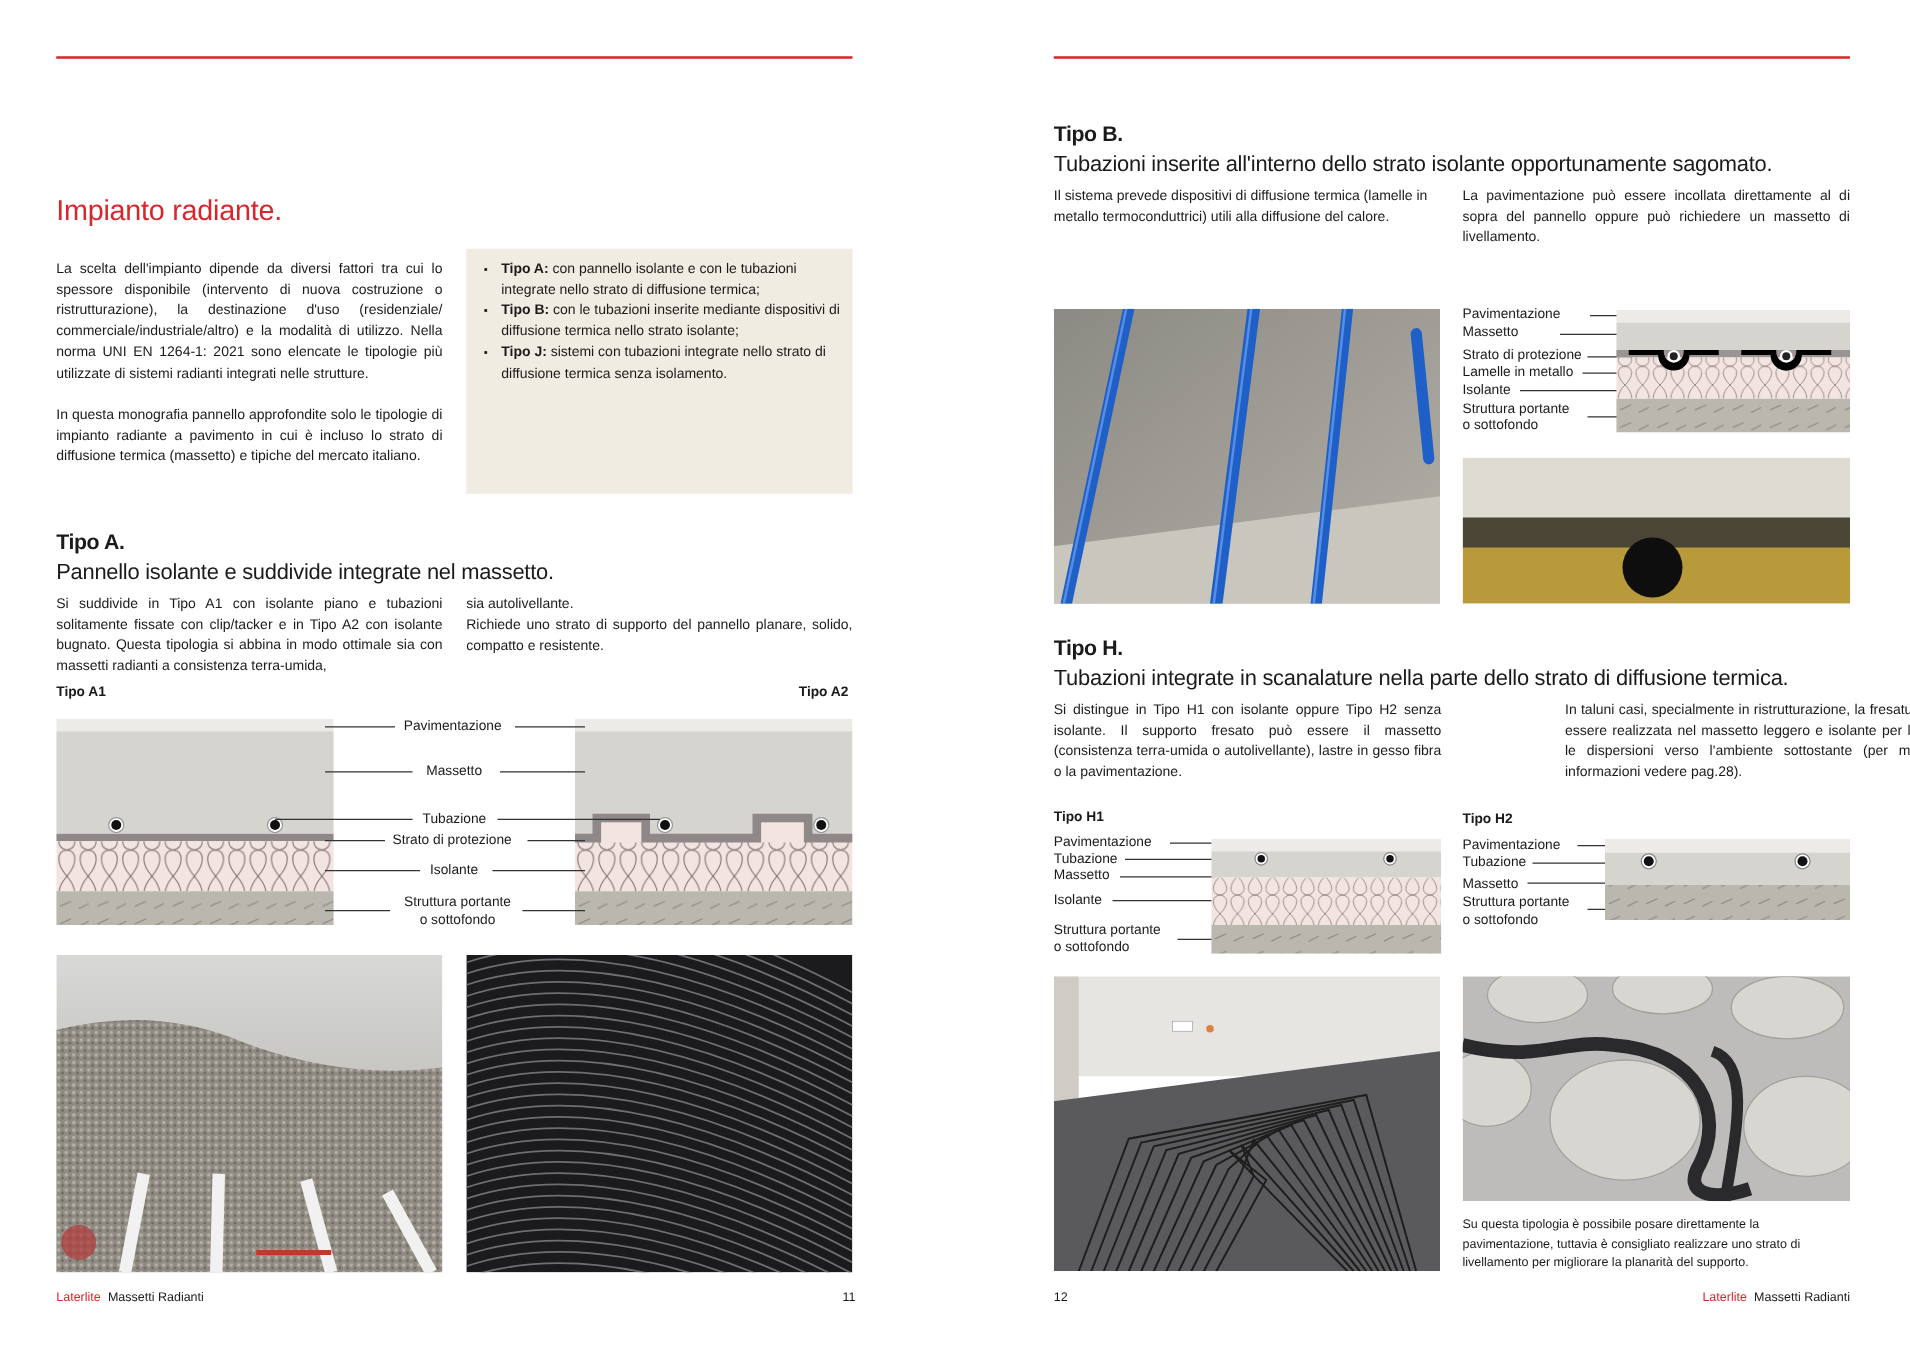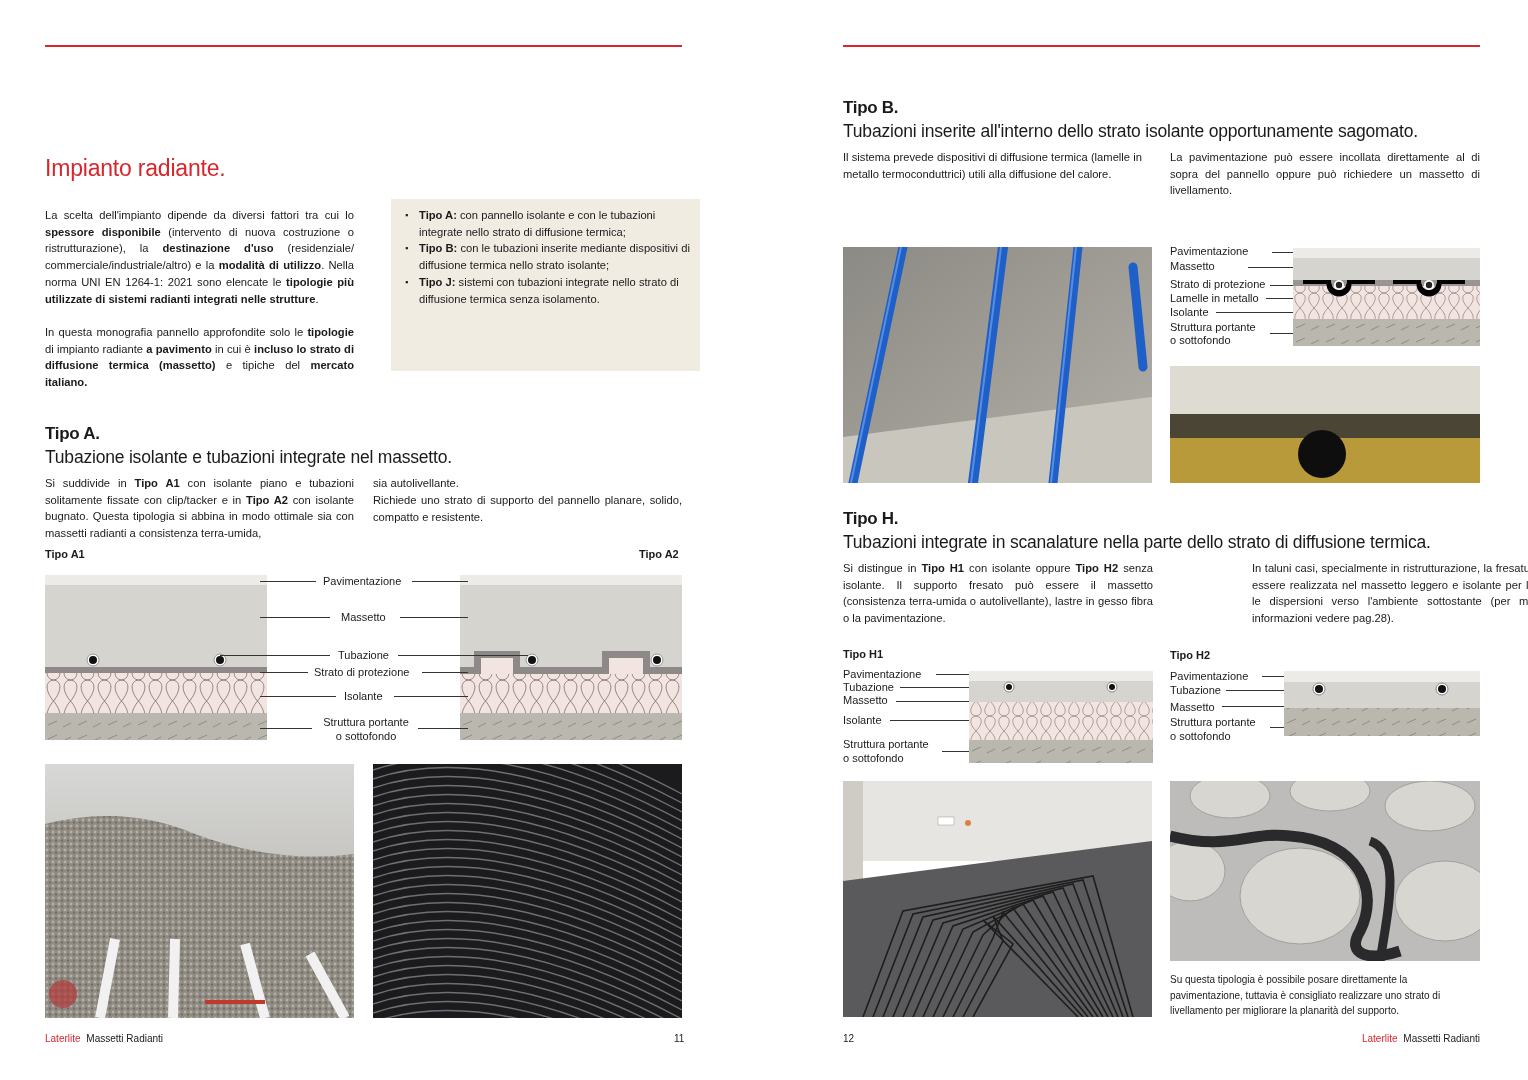--- a/index.html
+++ b/index.html
@@ -3,21 +3,21 @@
 <meta charset="utf-8">
 <style>
   * { box-sizing: border-box; margin: 0; padding: 0; }
   html, body { width: 1528px; height: 1080px; background: #ffffff; overflow: hidden; }
   body { font-family: "Liberation Sans", sans-serif; color: #1a1a1a; position: relative; }
   .abs { position: absolute; }
   .rule { height: 2px; background: #d7262c; }
   .red { color: #d7262c; }
   .h-title { font-size: 23px; color: #d7262c; font-weight: normal; letter-spacing: -0.2px; }
   .body-text { font-size: 11.2px; line-height: 16.7px; text-align: justify; }
-  .body-text b { font-weight: bold; }
+  .body-text b { font-weight: normal; }
   .tipo-h { font-size: 17px; font-weight: bold; letter-spacing: -0.3px; }
   .tipo-sub { font-size: 17.5px; letter-spacing: -0.2px; }
   .box { background: #f1ece2; padding: 8px 8px 8px 8px; }
   .box ul { list-style: none; }
   .box li { font-size: 11.2px; line-height: 16.7px; padding-left: 20px; position: relative; }
   .box li::before { content: "▪"; position: absolute; left: 6px; top: 0; font-size: 9px; }
   .sm-label { font-size: 11px; font-weight: bold; }
   .diag-label { font-size: 11px; line-height: 13.5px; }
   .photo { overflow: hidden; }
   .footer { font-size: 10px; }
@@ -26,30 +26,30 @@
 </head>
 <body>
 
 <div class="abs rule" style="left:45px; top:45px; width:637px;"></div>
 
 <h1 class="abs h-title" style="left:45px; top:155px;">Impianto radiante.</h1>
 
 <p class="abs body-text" style="left:45px; top:207px; width:309px;"><span>La scelta dell'impianto dipende da diversi fattori tra cui lo </span><b>spessore disponibile</b><span> (intervento di nuova costruzione o ristrutturazione), la </span><b>destinazione d'uso</b><span> (residenziale/ commerciale/industriale/altro) e la </span><b>modalità di utilizzo</b><span>. Nella norma UNI EN 1264-1: 2021 sono elencate le </span><b>tipologie più utilizzate di sistemi radianti integrati nelle strutture</b><span>.</span></p>
 <p class="abs body-text" style="left:45px; top:324px; width:309px;"><span>In questa monografia pannello approfondite solo le </span><b>tipologie</b><span> di impianto radiante </span><b>a pavimento</b><span> in cui è </span><b>incluso lo strato di diffusione termica (massetto)</b><span> e tipiche del </span><b>mercato italiano.</b></p>
 
-<div class="abs box" style="left:391px; top:199px; width:309px; height:172px;">
+<div class="abs box" style="left:373px; top:199px; width:309px; height:196px;">
   <ul id="types-list">
       <li><b>Tipo A:</b><span> con pannello isolante e con le tubazioni integrate nello strato di diffusione termica;</span></li>
       <li><b>Tipo B:</b><span> con le tubazioni inserite mediante dispositivi di diffusione termica nello strato isolante;</span></li>
       <li><b>Tipo J:</b><span> sistemi con tubazioni integrate nello strato di diffusione termica senza isolamento.</span></li>
     </ul>
 </div>
 
 <div class="abs tipo-h" style="left:45px; top:424px;">Tipo A.</div>
-<div class="abs tipo-sub" style="left:45px; top:447px;">Tubazione isolante e tubazioni integrate nel massetto.</div>
+<div class="abs tipo-sub" style="left:45px; top:447px;">Pannello isolante e suddivide integrate nel massetto.</div>
 
 <p class="abs body-text" style="left:45px; top:475px; width:309px;"><span>Si suddivide in </span><b>Tipo A1</b><span> con isolante piano e tubazioni solitamente fissate con clip/tacker e in </span><b>Tipo A2</b><span> con isolante bugnato. Questa tipologia si abbina in modo ottimale sia con massetti radianti a consistenza terra-umida,</span></p>
 <p class="abs body-text" style="left:373px; top:475px; width:309px;">sia autolivellante.</p>
 <p class="abs body-text" style="left:373px; top:492px; width:309px;">Richiede uno strato di supporto del pannello planare, solido, compatto e resistente.</p>
 
 <div class="abs sm-label" style="left:45px; top:548px;">Tipo A1</div>
 <div class="abs sm-label" style="left:639px; top:548px;">Tipo A2</div>
 
 <svg class="abs" style="left:45px; top:575px;" width="222" height="165" viewBox="0 0 222 165">
   <defs>

